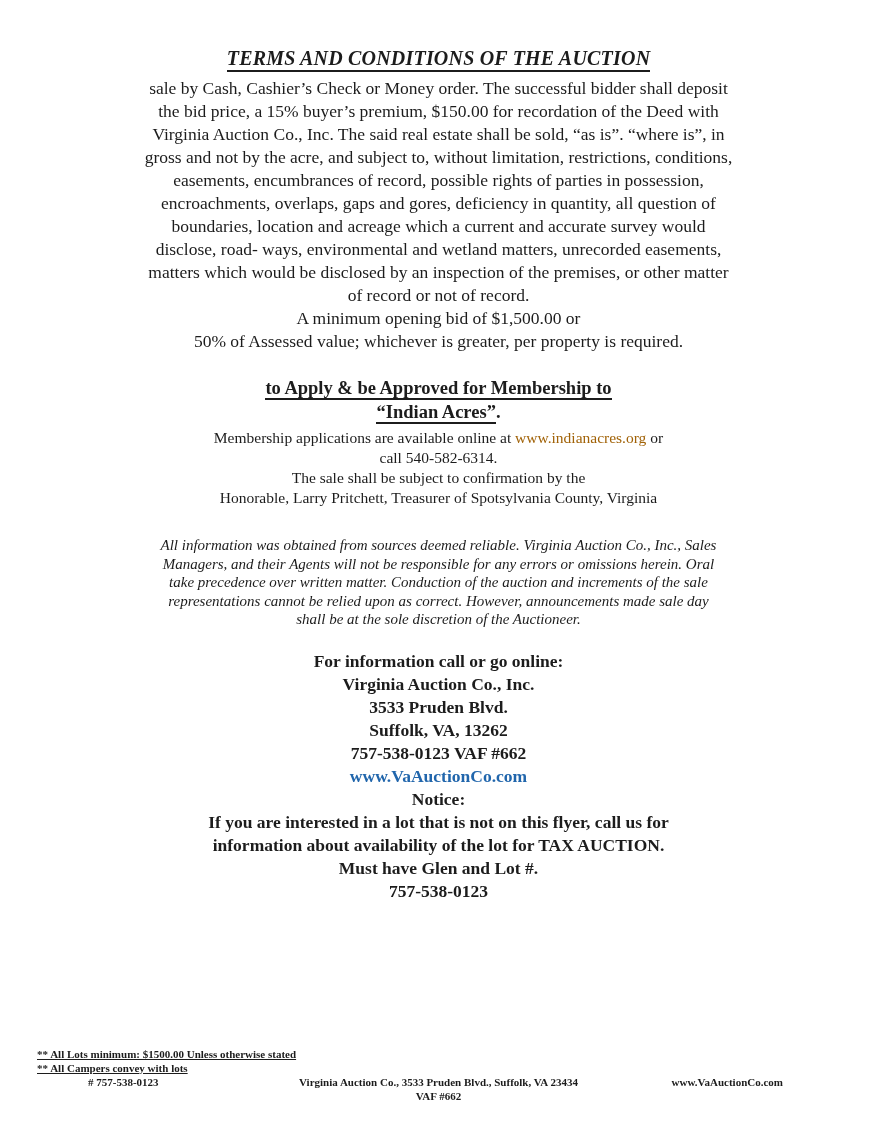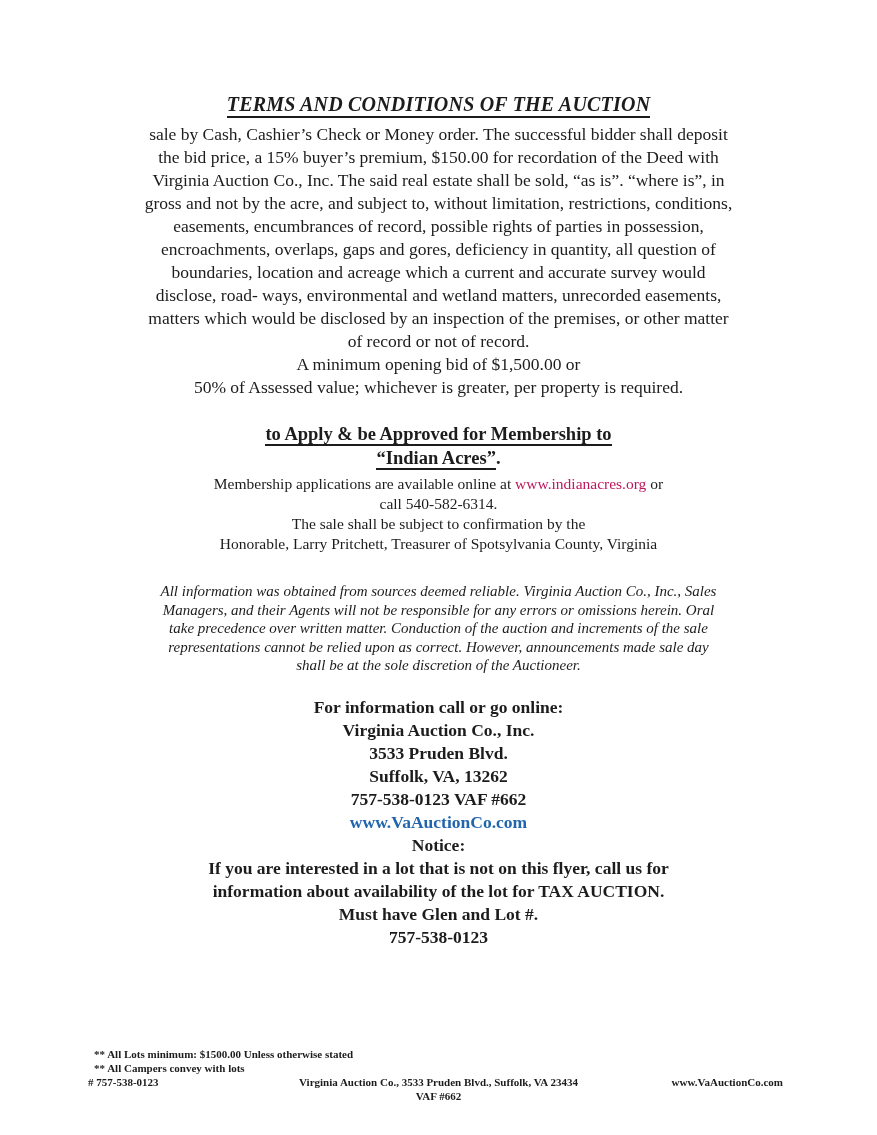--- a/index.html
+++ b/index.html
@@ -7,21 +7,21 @@
     position: relative;
     width: 877px;
     height: 1135px;
     margin: 0 auto;
     background: #ffffff;
     font-family: "Liberation Serif", "DejaVu Serif", serif;
     color: #1c1c1c;
     overflow: hidden;
   }
   .doc-title {
-    padding-top: 93px;
+    padding-top: 47px;
     text-align: center;
     font-size: 20px;
     font-weight: bold;
     font-style: italic;
     letter-spacing: 0.2px;
   }
   .doc-title .u-thick {
     border-bottom: 2px solid #1c1c1c;
     padding-bottom: 1px;
   }
@@ -42,21 +42,21 @@
     border-bottom: 2px solid #1c1c1c;
     padding-bottom: 0;
   }
   .membership-block {
     margin-top: 4px;
     text-align: center;
     font-size: 15.5px;
     line-height: 20px;
   }
   .inline-link {
-    color: #be185d;
+    color: #a16207;
     text-decoration: none;
     cursor: pointer;
   }
   .disclaimer-par {
     margin-top: 28px;
     text-align: center;
     font-style: italic;
     font-size: 15px;
     line-height: 18.6px;
   }
@@ -74,21 +74,21 @@
   }
   .page-footer {
     position: absolute;
     left: 0;
     right: 0;
     top: 1048px;
     font-size: 11px;
     font-weight: bold;
     line-height: 13.5px;
   }
-  .footer-note { margin-left: 94px; }
+  .footer-note { margin-left: 37px; text-decoration: underline; }
   .footer-row {
     position: relative;
     text-align: center;
     margin-top: 1px;
   }
   .footer-phone { position: absolute; left: 88px; }
   .footer-site  { position: absolute; right: 94px; }
   .footer-vaf   { text-align: center; }
 </style>
 </head>

